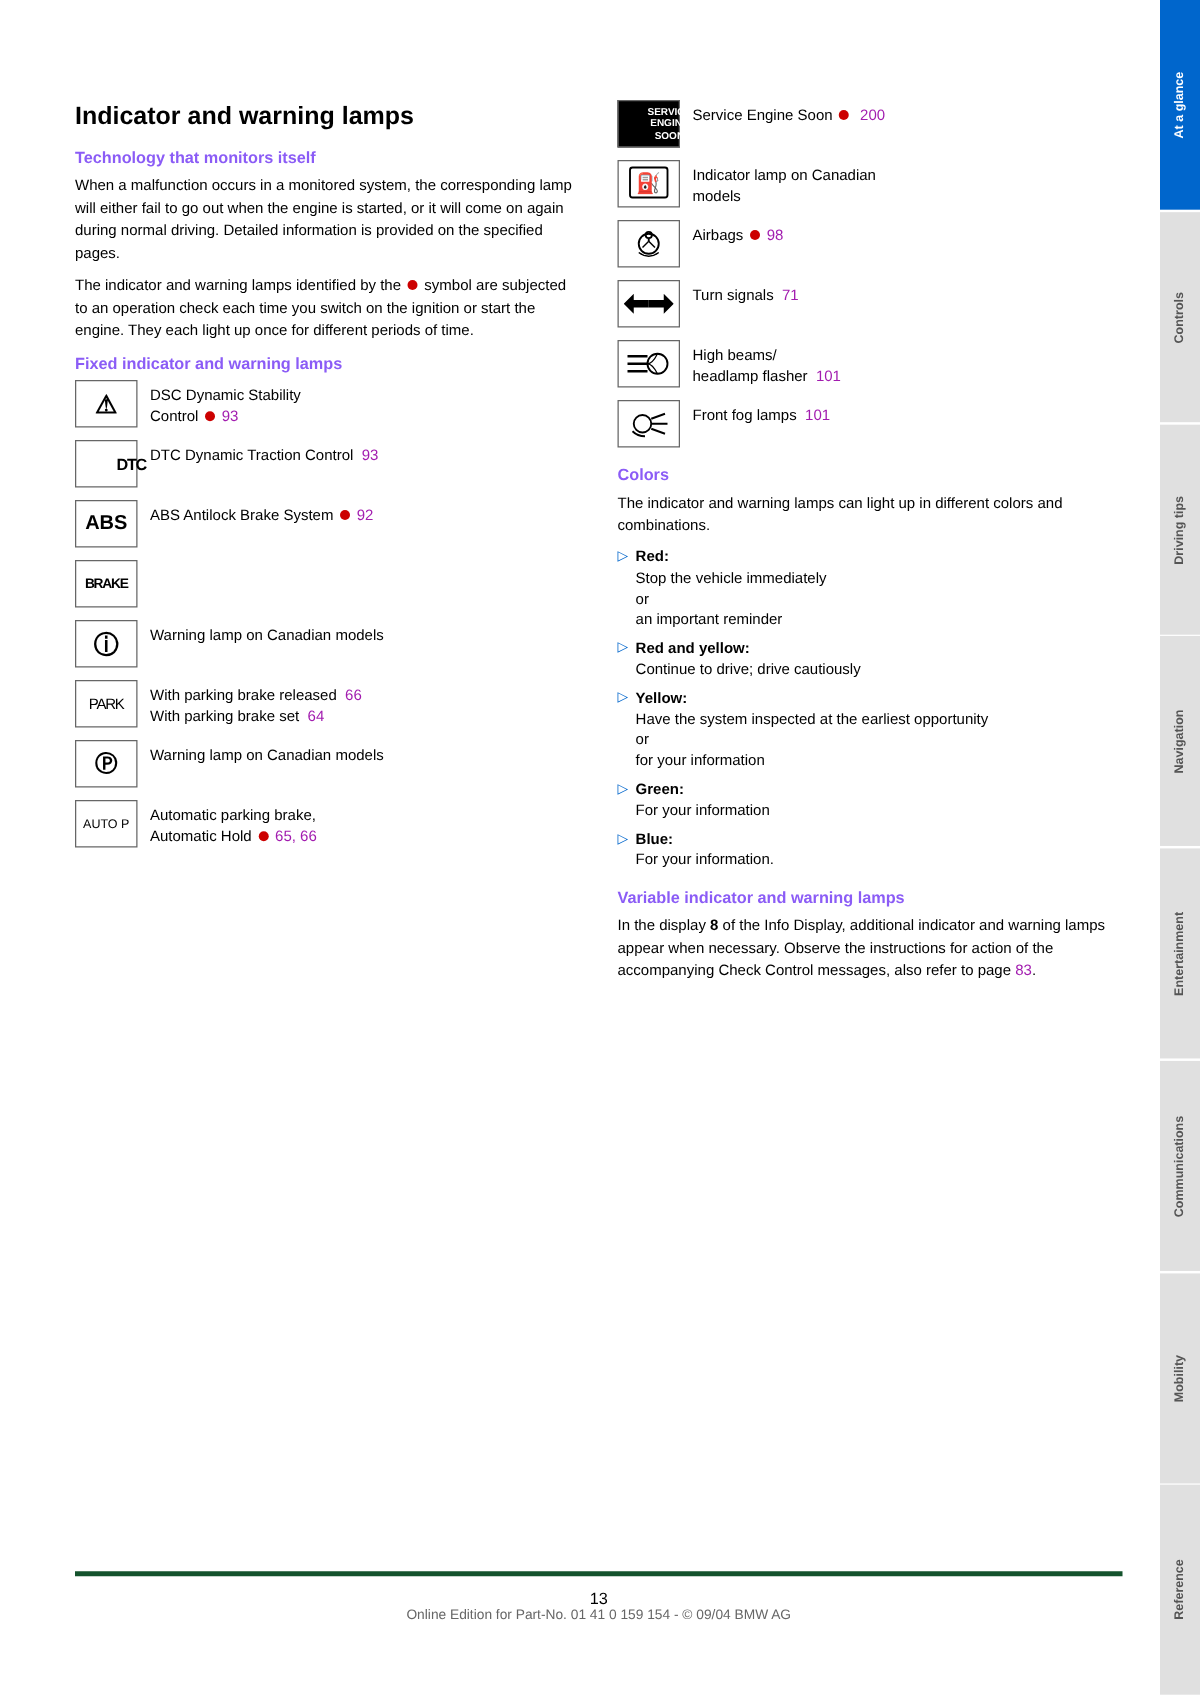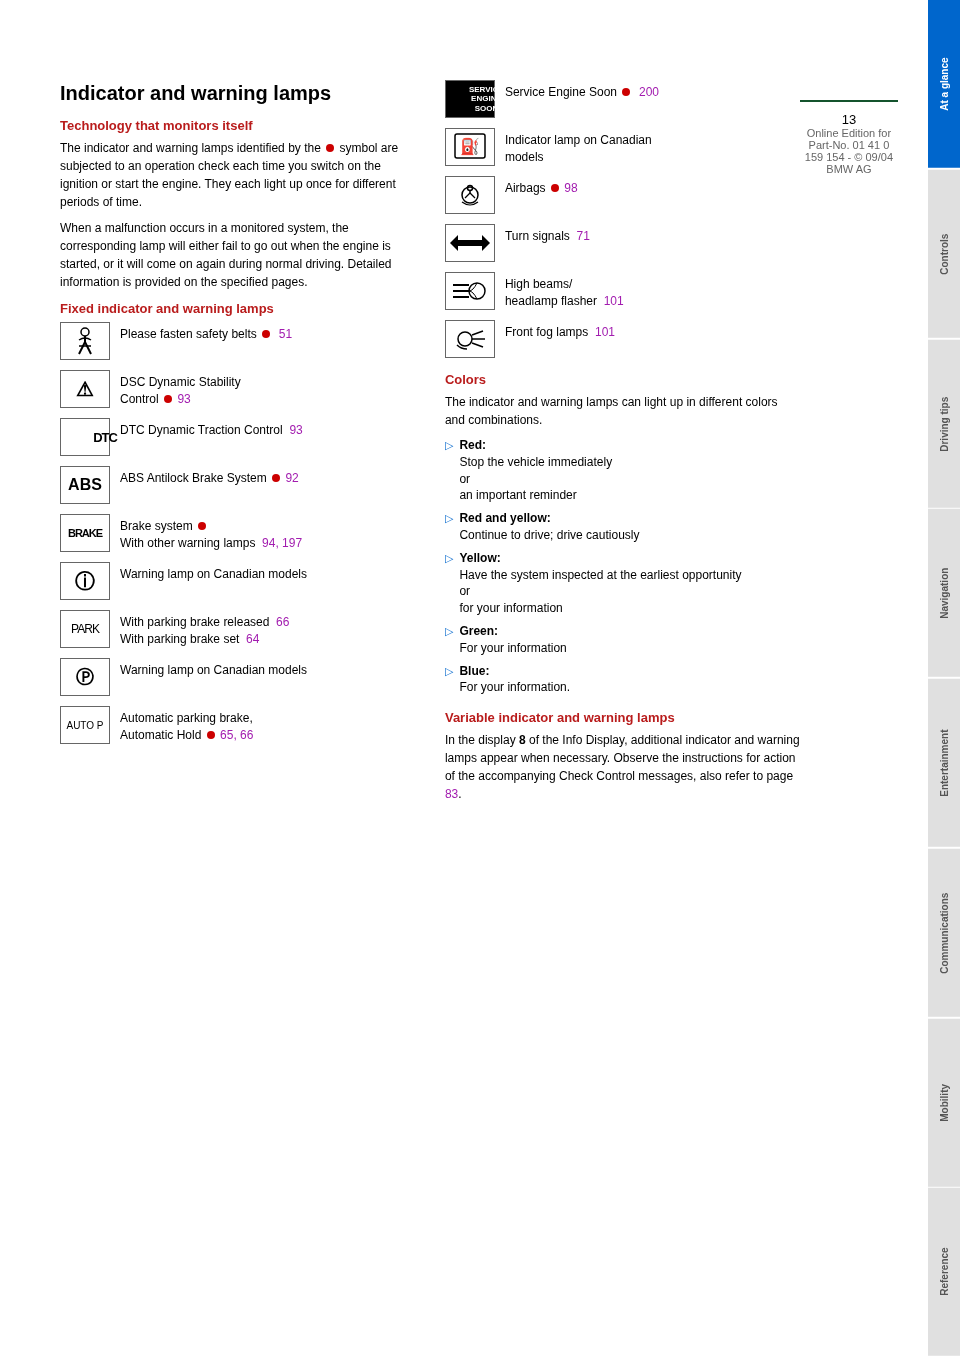--- a/index.html
+++ b/index.html
@@ -16,21 +16,22 @@
     .page-container {
       display: flex;
       width: 960px;
       min-height: 1358px;
     }
 
     .main-content {
       flex: 1;
       padding: 80px 30px 60px 60px;
       display: flex;
-      flex-direction: row;
+      flex-direction: column;
+      justify-content: space-between;
     }
 
     .two-col {
       display: flex;
       gap: 30px;
     }
 
     .col-left {
       flex: 1;
     }
@@ -43,21 +44,21 @@
       font-size: 20px;
       font-weight: bold;
       color: #000;
       line-height: 1.3;
       margin-bottom: 12px;
     }
 
     .subsection-title {
       font-size: 13px;
       font-weight: bold;
-      color: #b91c1c;
+      color: #8b5cf6;
       margin-bottom: 6px;
       margin-top: 10px;
     }
 
     .body-text {
       font-size: 12px;
       line-height: 1.5;
       color: #000;
       margin-bottom: 8px;
     }
@@ -166,21 +167,21 @@
       background: #ccc;
       color: #666;
     }
 
     .page-footer {
       text-align: center;
       font-size: 11px;
       color: #666;
       margin-top: 20px;
       padding-top: 10px;
-      border-top: 2px solid #14532d;
+      border-top: 4px solid #14532d;
     }
 
     .page-number {
       font-size: 13px;
       color: #000;
       font-weight: normal;
     }
 
     .service-icon-box {
       width: 50px;
@@ -267,43 +268,28 @@
   <div class="main-content">
 
     <div class="two-col">
 
       <div class="col-left">
 
         <div class="section-title">Indicator and warning lamps</div>
 
         <div class="subsection-title">Technology that monitors itself</div>
 
+        <p class="body-text">When a malfunction occurs in a monitored system, the corresponding lamp will either fail to go out when the engine is started, or it will come on again during normal driving. Detailed information is provided on the specified pages.</p>
+
         <p class="body-text">
           The indicator and warning lamps identified by the <span class="dot-red"></span> symbol are subjected to an oper­ation check each time you switch on the ignition or start the engine. They each light up once for different periods of time.
         </p>
 
-        <p class="body-text">When a malfunction occurs in a monitored system, the corresponding lamp will either fail to go out when the engine is started, or it will come on again during normal driving. Detailed information is provided on the specified pages.</p>
-
         <div class="subsection-title">Fixed indicator and warning lamps</div>
 
-        <div class="lamp-item">
-          <div class="lamp-icon">
-            <svg width="28" height="30" viewBox="0 0 28 30">
-              <circle cx="14" cy="6" r="4" fill="none" stroke="#000" stroke-width="1.5"></circle>
-              <line x1="14" y1="10" x2="14" y2="16" stroke="#000" stroke-width="2"></line>
-              <line x1="14" y1="16" x2="8" y2="28" stroke="#000" stroke-width="2"></line>
-              <line x1="14" y1="16" x2="20" y2="28" stroke="#000" stroke-width="2"></line>
-              <line x1="8" y1="20" x2="20" y2="20" stroke="#000" stroke-width="1.5"></line>
-              <path d="M8 14 Q14 10 20 14" fill="none" stroke="#000" stroke-width="1.5"></path>
-            </svg>
-          </div>
-          <div class="lamp-text">
-            Please fasten safety belts <span class="dot-red"></span> &nbsp;<span class="link-blue">51</span>
-          </div>
-        </div>
 
         <div class="lamp-item">
           <div class="lamp-icon" style="font-size:20px;">⚠</div>
           <div class="lamp-text">
             DSC Dynamic Stability<br>Control <span class="dot-red"></span> <span class="link-blue">93</span>
           </div>
         </div>
 
         <div class="lamp-item">
           <div class="lamp-icon">
@@ -318,23 +304,20 @@
           <div class="lamp-icon">
             <span style="font-size:16px;font-weight:bold;">ABS</span>
           </div>
           <div class="lamp-text">
             ABS Antilock Brake System <span class="dot-red"></span> <span class="link-blue">92</span>
           </div>
         </div>
 
         <div class="lamp-item">
           <div class="lamp-icon" style="font-size:11px;font-weight:bold;letter-spacing:-1px;">BRAKE</div>
-          <div class="lamp-text">
-            Brake system <span class="dot-red"></span><br>With other warning lamps &nbsp;<span class="link-blue">94, 197</span>
-          </div>
         </div>
 
         <div class="lamp-item">
           <div class="lamp-icon" style="font-size:20px;">ⓘ</div>
           <div class="lamp-text">
             Warning lamp on Canadian models
           </div>
         </div>
 
         <div class="lamp-item">

